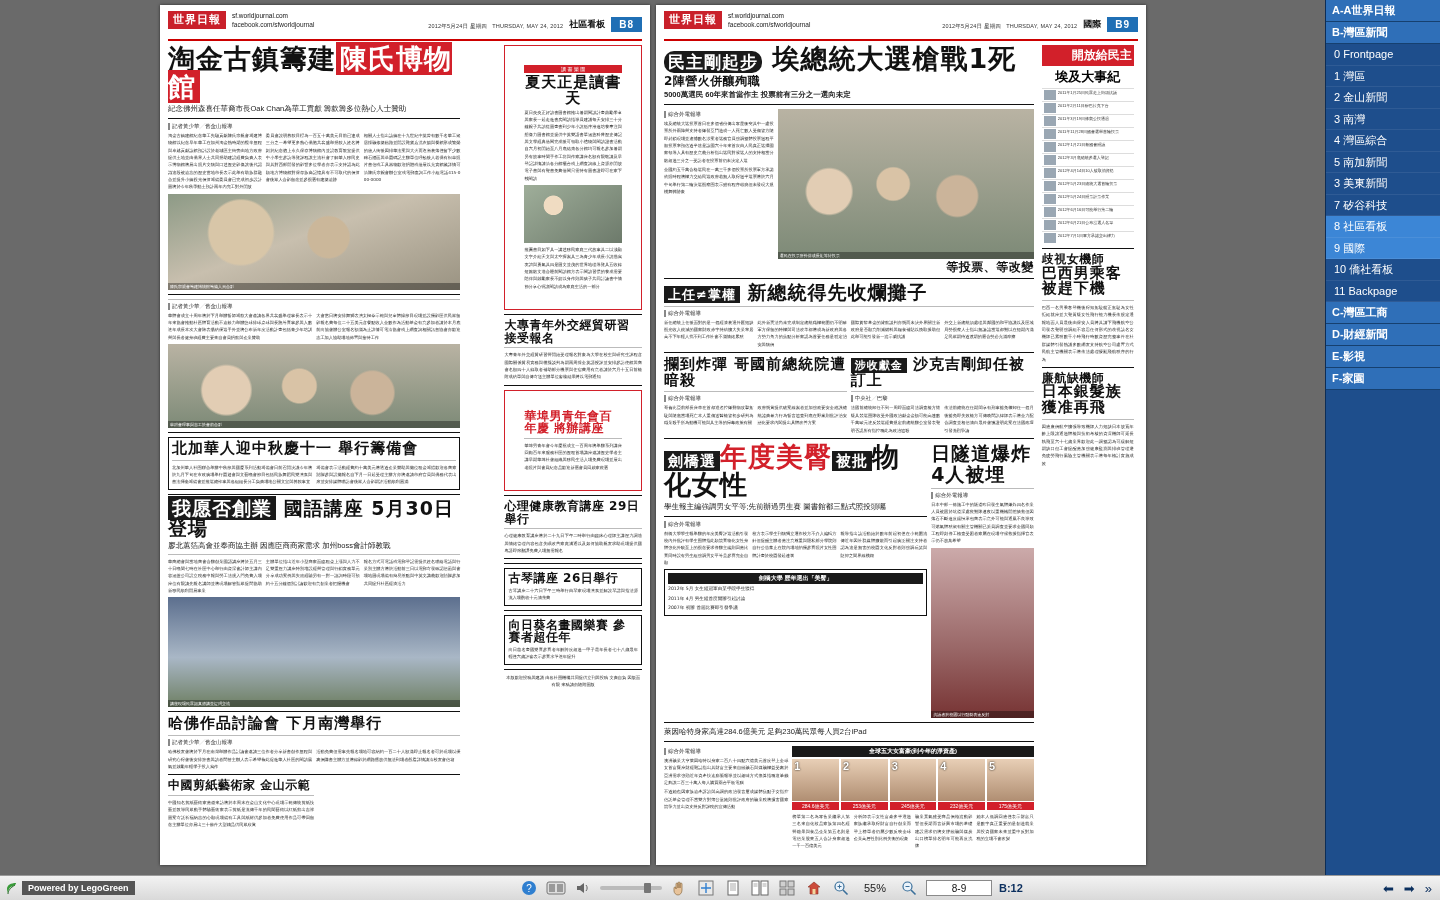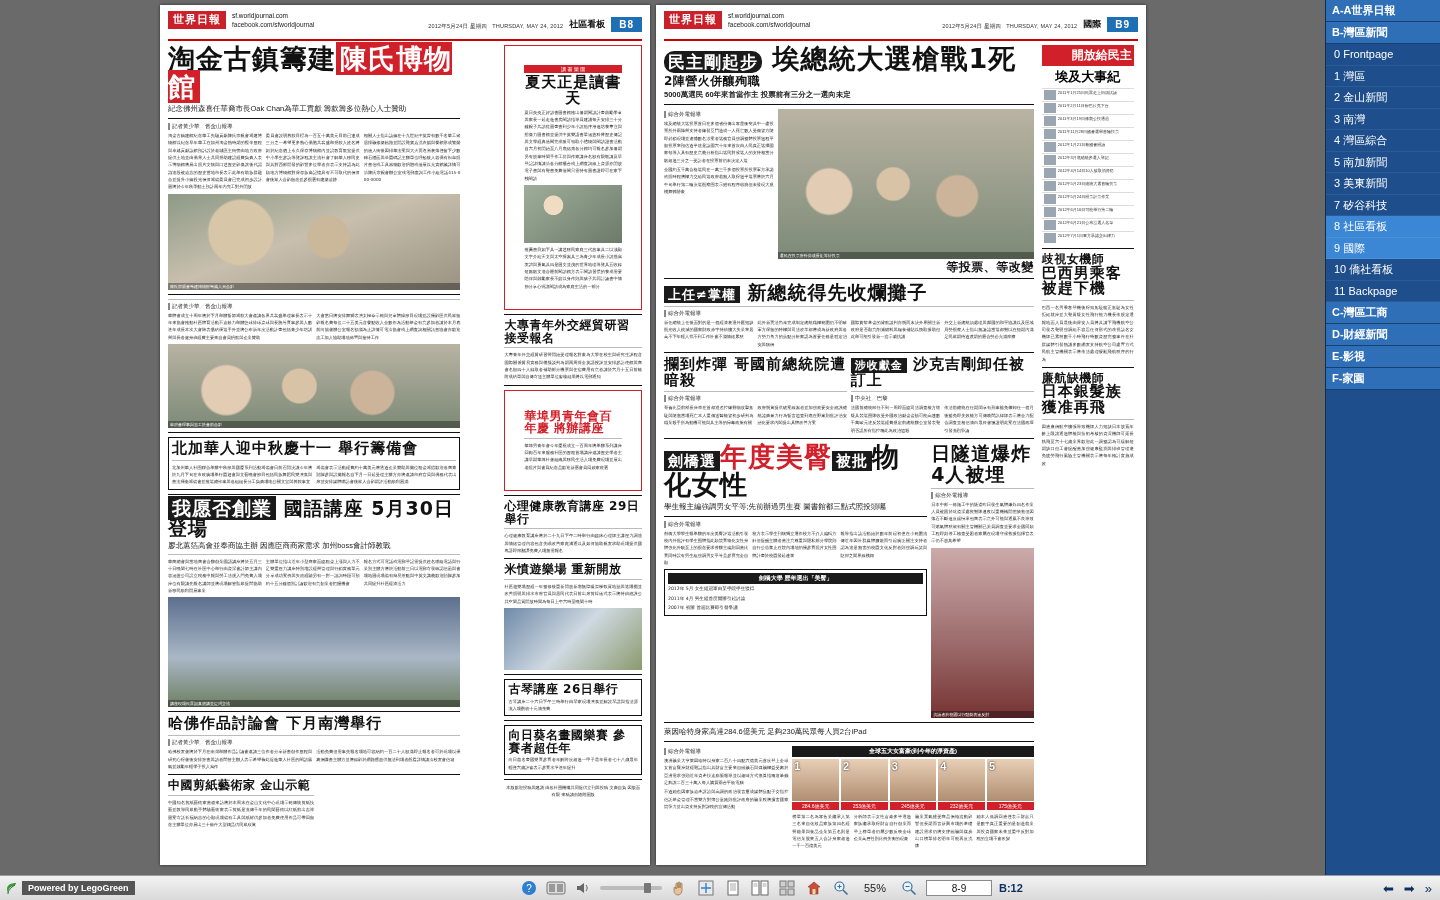--- a/index.html
+++ b/index.html
@@ -307,28 +307,20 @@
             <div class="rule"></div>
             <div>
               <div class="hl hl-s">心理健康教育講座  29日舉行</div>
               <div class="rule-thin"></div>
               <div class="txt">
                 心理健康教育講座將於二十九日下午二時舉行由臨床心理師主講壓力調適與情緒管理內容包含失眠改善家庭溝通以及如何協助親友求助現場提供國粵語即席翻譯免費入場無需報名
               </div>
             </div>
 
             <div class="rule"></div>
-            <div>
-              <div class="hl hl-s">米憤遊樂場  重新開放</div>
-              <div class="rule-thin"></div>
-              <div class="txt">
-                社區遊樂場歷經一年整修後重新開放新增無障礙滑梯軟質地墊與遮陽棚並改善照明與排水市府官員與居民代表日前出席剪綵儀式表示將持續維護公共空間品質開放時間為每日上午六時至晚間十時
-              </div>
-              <div class="photo ph6" style="height:62px;margin-top:3px;"></div>
-            </div>
 
             <div class="rule"></div>
             <div class="box">
               <div class="hl hl-s">古琴講座  26日舉行</div>
               <div class="txt" style="margin-top:2px;">
                 古琴講座二十六日下午三時舉行由琴家現場演奏並解說琴譜與指法源流入場酌收十元清茶費
               </div>
             </div>
 
             <div class="rule"></div>

